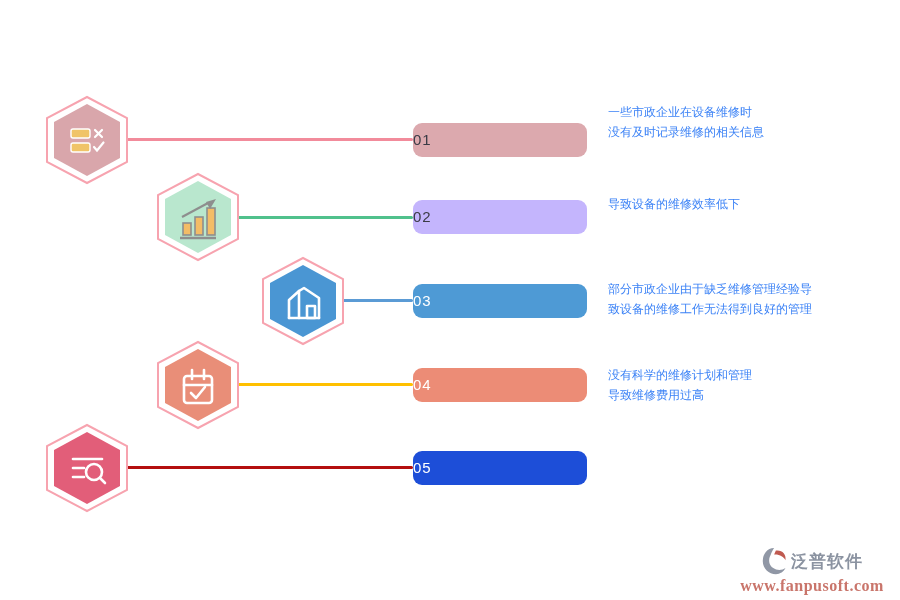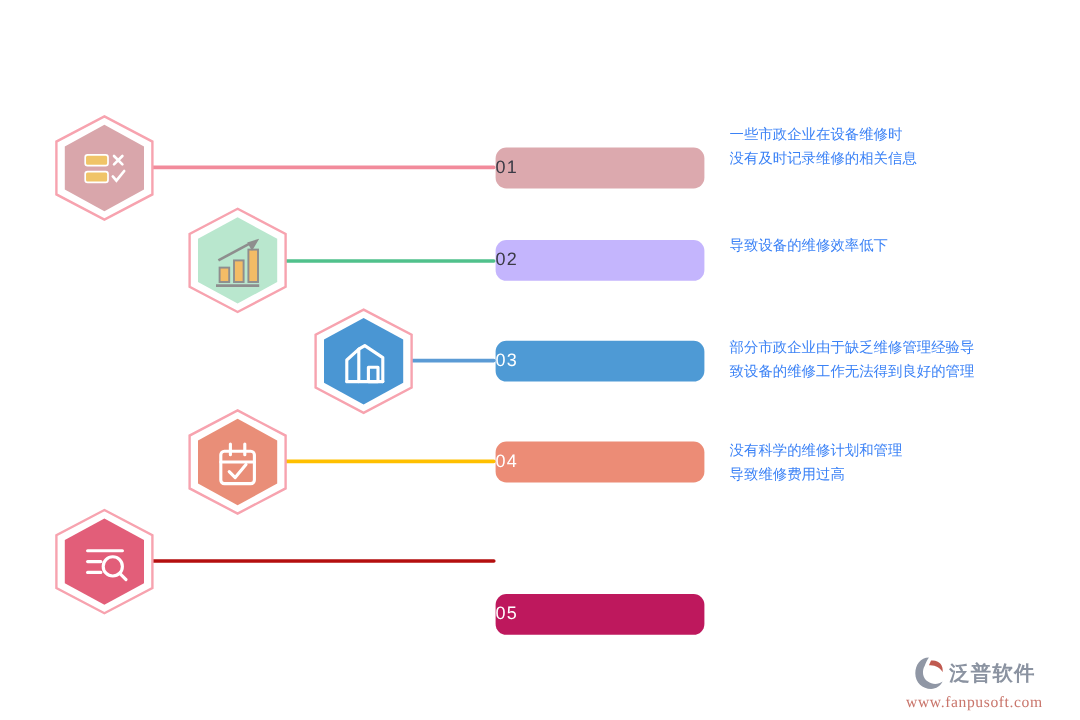--- a/index.html
+++ b/index.html
@@ -23,28 +23,28 @@
   
   .r1 .hex{left:44px;top:94px;}   .r1 .connector{left:120px;top:138px;width:293px;background:#F28B9B;}
   .r1 .pill{top:123px;background:#DCA9AE;color:#3B3B46;}  .r1 .desc{top:102px;}
   .r2 .hex{left:155px;top:171px;} .r2 .connector{left:231px;top:216px;width:182px;background:#50C18C;}
   .r2 .pill{top:200px;background:#c4b5fd;color:#3B3B46;}  .r2 .desc{top:194px;}
   .r3 .hex{left:260px;top:255px;} .r3 .connector{left:336px;top:299px;width:77px;background:#5B9BD5;}
   .r3 .pill{top:284px;background:#4E9AD5;color:#FFFFFF;}  .r3 .desc{top:279px;}
   .r4 .hex{left:155px;top:339px;} .r4 .connector{left:231px;top:383px;width:182px;background:#FFC000;}
   .r4 .pill{top:368px;background:#EC8C76;color:#FFFFFF;}  .r4 .desc{top:365px;}
   .r5 .hex{left:44px;top:422px;}  .r5 .connector{left:120px;top:466px;width:293px;background:#B40F0F;}
-  .r5 .pill{top:451px;background:#be185d;color:#FFFFFF;margin-top:44px;}  .r5 .desc{top:449px;}
+  .r5 .pill{top:451px;background:#1d4ed8;color:#FFFFFF;}  .r5 .desc{top:449px;}
 
   .footer{position:absolute;right:8px;top:546px;width:160px;text-align:center;}
   .footer-top{display:flex;align-items:center;justify-content:center;gap:2px;}
   .brand{font-size:17px;font-weight:bold;color:#8B93A1;letter-spacing:1px;
          font-family:"Liberation Serif","DejaVu Serif",serif;}
-  .url{font-size:13px;color:#C9756B;letter-spacing:0.5px;margin-top:1px;
-       font-family:"Liberation Serif","DejaVu Serif",serif;font-weight:normal;}
+  .url{font-size:16px;color:#C9756B;letter-spacing:0.5px;margin-top:1px;
+       font-family:"Liberation Serif","DejaVu Serif",serif;font-weight:bold;}
 </style>
 </head>
 <body>
 
 <div class="canvas">
 
   <div class="row r1">
     <div class="connector"></div>
     <div class="pill">01</div>
     <svg class="hex" viewBox="0 0 86 92">

